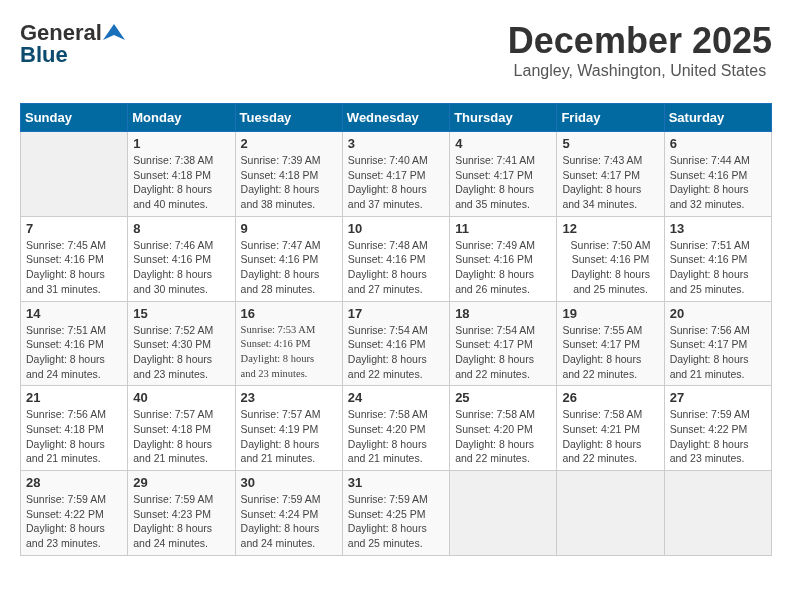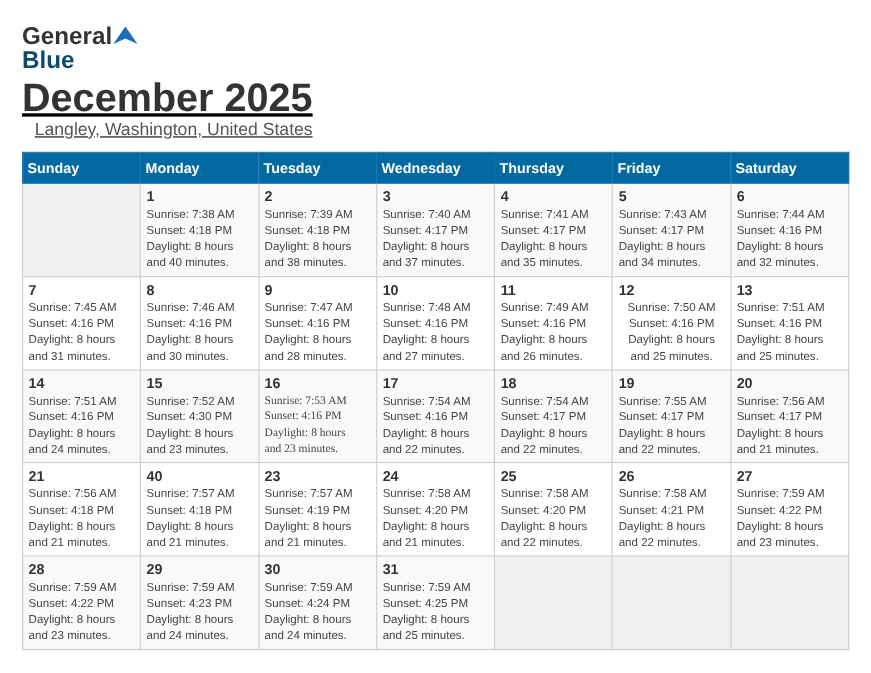--- a/index.html
+++ b/index.html
@@ -7,31 +7,29 @@
       font-family: Arial, sans-serif;
       background: #fff;
       width: 792px;
       min-height: 612px;
       padding: 20px;
     }
     .header-section {
       display: flex;
       justify-content: space-between;
       align-items: flex-start;
-      margin-bottom: 10px;
-      flex-direction: column;
+      margin-bottom: 23px;
     }
     .logo {
       display: flex;
       flex-direction: column;
       align-items: flex-start;
     }
     .title-section {
-      text-align: right;
-      text-decoration: underline;
+      text-align: center;
     }
     .main-title {
       font-size: 36px;
       font-weight: bold;
       color: #333;
     }
     .subtitle {
       font-size: 16px;
       color: #555;
     }

